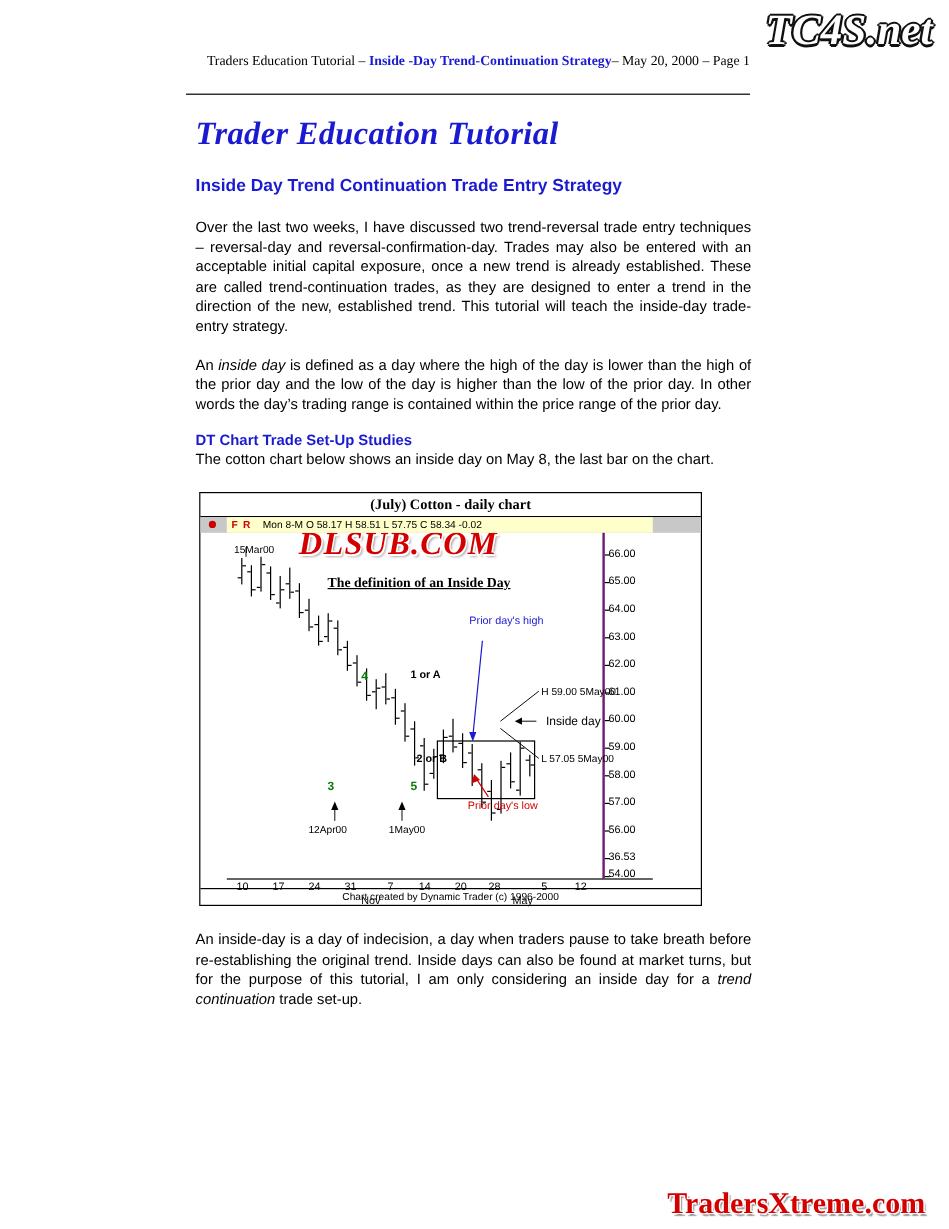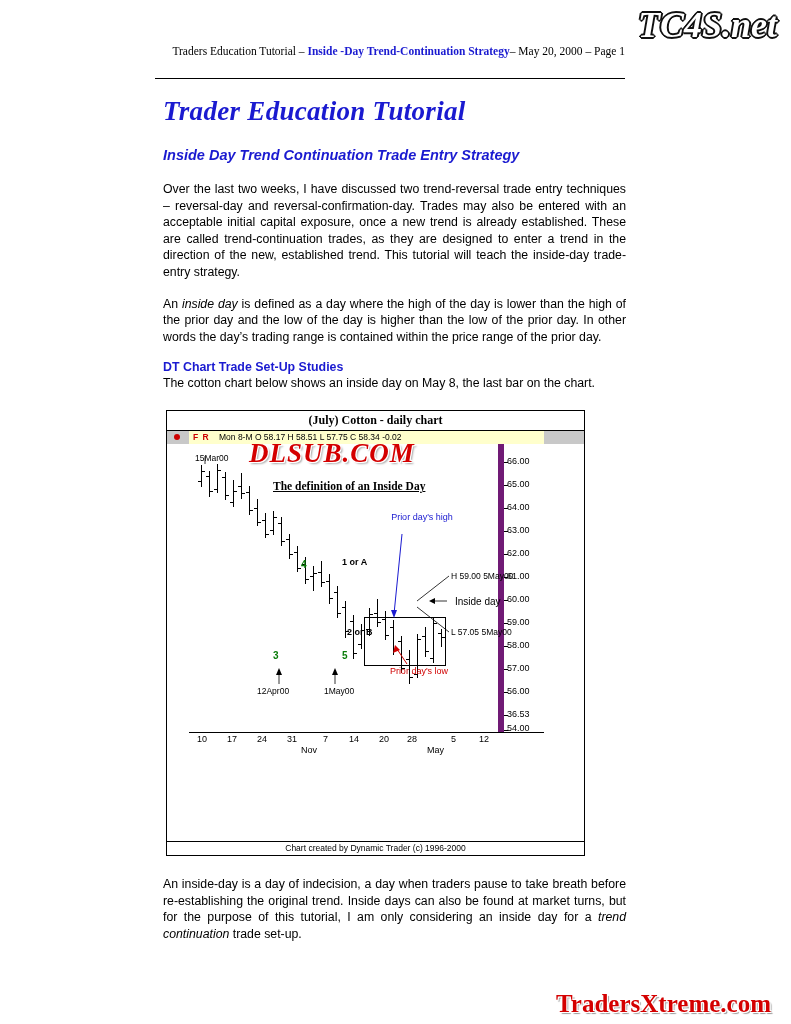--- a/index.html
+++ b/index.html
@@ -45,42 +45,41 @@
     font-size:27px;font-style:italic;font-weight:bold;
     color:#1a1ad0;
     margin:0 0 20px 0;
     letter-spacing:0.3px;
   }
   h2.subtitle{
     font-family:"Liberation Sans", sans-serif;
     font-size:14.5px;font-weight:bold;
     color:#1a1ad0;
     margin:0 0 18px 0;
-    font-style:italic;
   }
   p.body{
     font-family:"Liberation Sans", sans-serif;
     font-size:12.3px;
     line-height:16.6px;
     text-align:justify;
     margin:0 0 15px 0;
     color:#000;
   }
   p.body i{font-style:italic;}
   h3.sect{
     font-family:"Liberation Sans", sans-serif;
     font-size:12.4px;font-weight:bold;
     color:#1a1ad0;
     margin:0 0 1px 0;
   }
 
   
   .chart-wrap{
     position:relative;
-    width:419px;height:446px;
+    width:419px;height:345px;
     margin:18px 0 0 3px;
     border:1px solid #000;
     background:#ffffff;
     box-sizing:border-box;
   }
   .chart-title{
     position:absolute;top:2px;left:0;width:100%;
     text-align:center;
     font-family:"Liberation Serif", serif;
     font-size:12px;font-weight:bold;
@@ -114,21 +113,21 @@
     font-size:8.5px;color:#000;
     white-space:nowrap;
   }
 
   .plot{
     position:absolute;left:22px;top:33px;width:355px;height:288px;
     overflow:hidden;
   }
   .axis{
     position:absolute;right:36px;top:33px;width:44px;height:288px;
-    border-left:6px solid #701a75;
+    border-left:2px solid #701a75;
   }
   .axis .tick{
     position:absolute;left:3px;
     font-family:"Liberation Sans", sans-serif;
     font-size:9px;color:#000;
   }
   .axis .tickline{
     position:absolute;left:0;width:4px;height:0;border-top:1px solid #000;
   }
   .xaxis{

